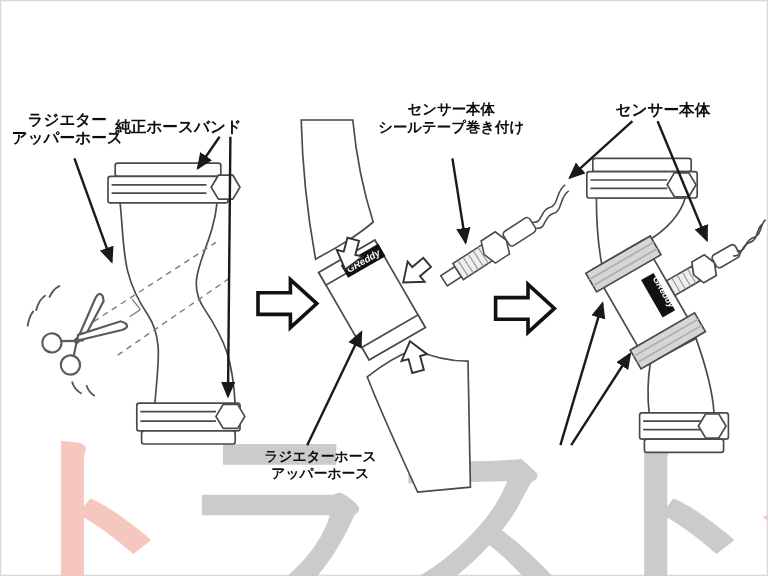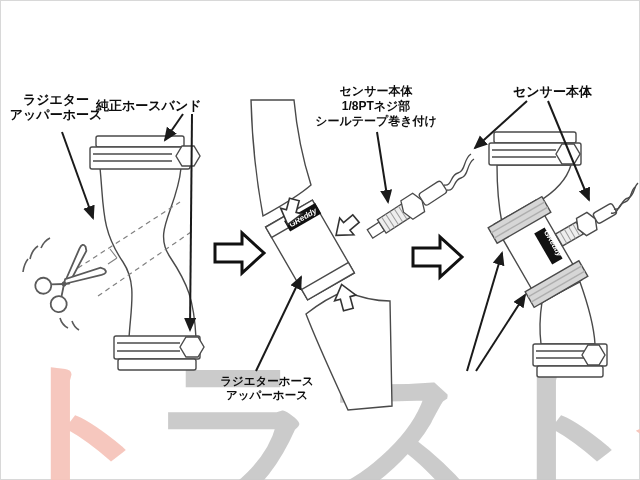--- a/index.html
+++ b/index.html
@@ -210,21 +210,20 @@
 
   <div class="lbl" style="left:4px;top:92px;width:104px;font-size:13px;">
     <div>ラジエター</div>
     <div>アッパーホース</div>
   </div>
 
   <div class="lbl" style="left:96px;top:98px;font-size:13px;">純正ホースバンド</div>
 
   <div class="lbl" style="left:306px;top:84px;width:140px;font-size:12px;">
     <div>センサー本体</div>
-    <div>1/8PTネジ部</div>
     <div>シールテープ巻き付け</div>
   </div>
 
   <div class="lbl" style="left:513px;top:84px;font-size:13px;">センサー本体</div>
 
   <div class="lbl" style="left:214px;top:374px;width:106px;font-size:11.5px;line-height:14px;">
     <div>ラジエターホース</div>
     <div>アッパーホース</div>
   </div>
 

